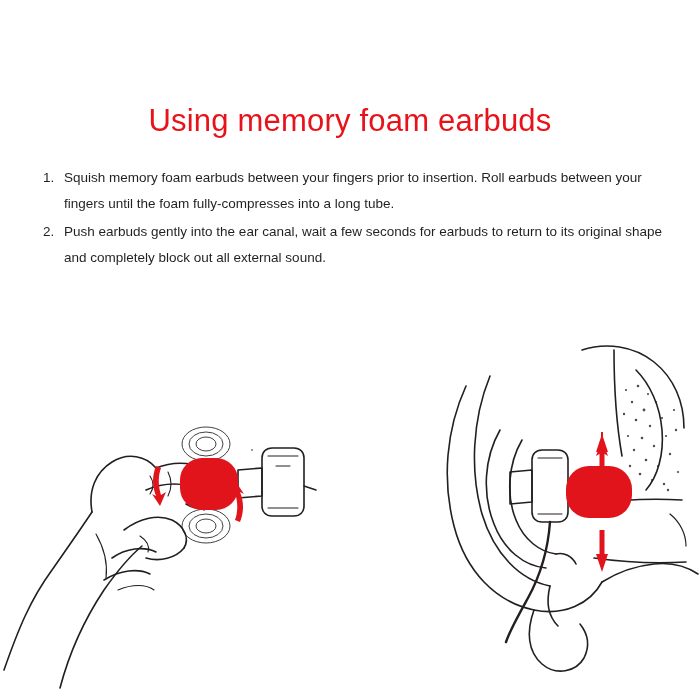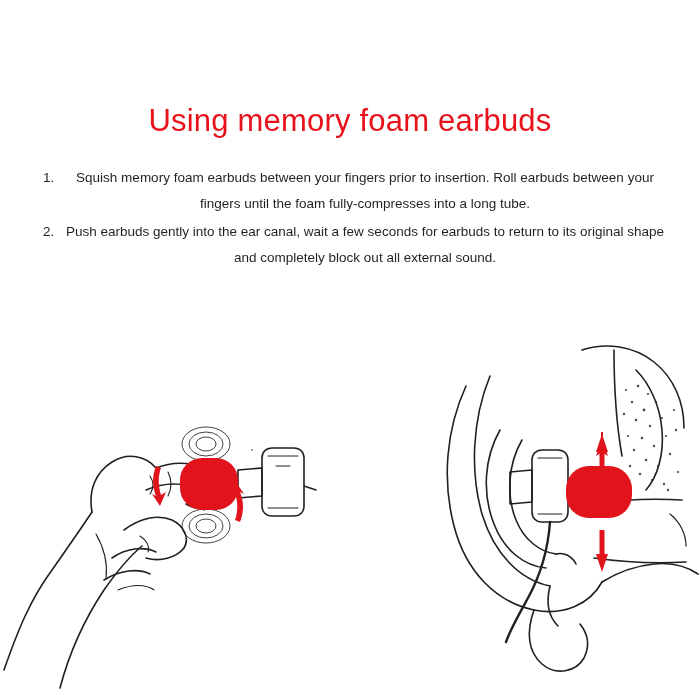--- a/index.html
+++ b/index.html
@@ -51,21 +51,21 @@
     width: 26px;
     flex: 0 0 26px;
     text-align: left;
     padding-left: 5px;
     box-sizing: border-box;
     font-size: 13.5px;
     line-height: 1.92;
   }
   .step-text {
     flex: 1 1 auto;
-    text-align: center;
+    text-align: left;
   }
   .figures {
     position: absolute;
     top: 290px;
     left: 0;
     width: 700px;
     height: 400px;
   }
   .fig {
     position: absolute;

